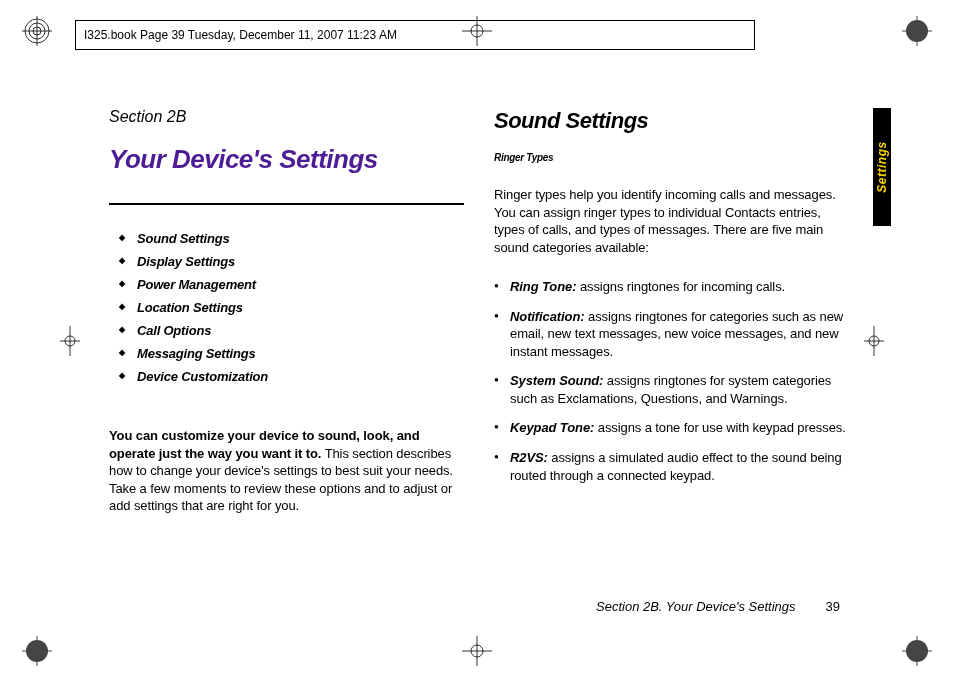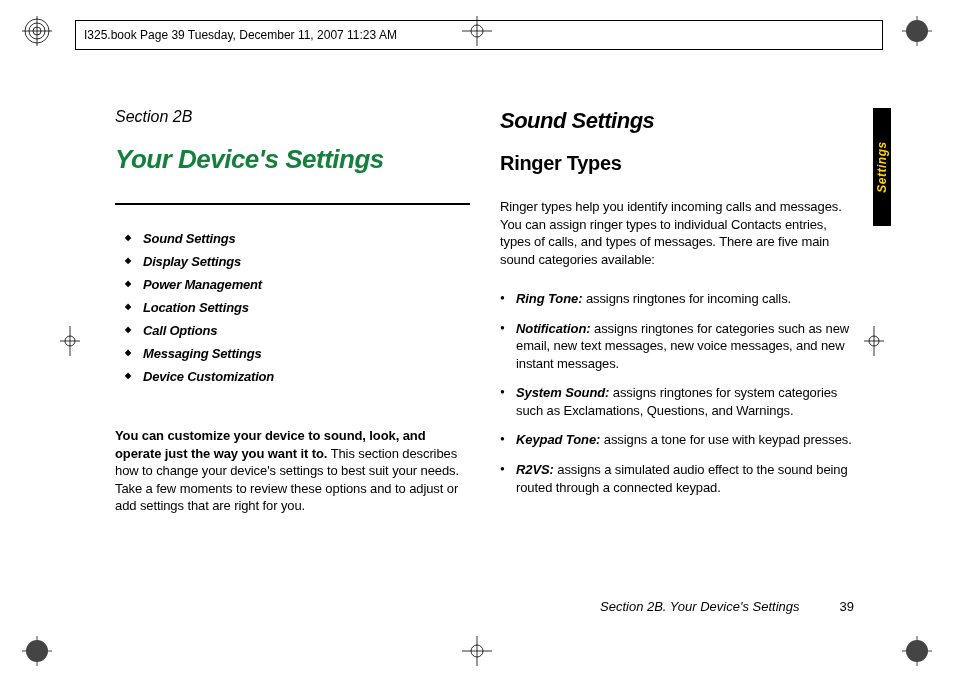--- a/index.html
+++ b/index.html
@@ -9,21 +9,21 @@
     width: 954px;
     height: 682px;
     position: relative;
     background: #fff;
     overflow: hidden;
   }
   .page-frame {
     position: absolute;
     top: 20px;
     left: 75px;
-    width: 808px;
+    width: 680px;
     height: 30px;
     border: 1px solid #000;
     display: flex;
     align-items: center;
     padding-left: 8px;
     font-size: 12px;
     box-sizing: border-box;
   }
   .crop-mark {
     position: absolute;
@@ -32,42 +32,42 @@
   }
   .crop-mark svg { display: block; }
   .circle-target {
     position: absolute;
     width: 30px;
     height: 30px;
   }
   .content {
     position: absolute;
     top: 108px;
-    left: 115px;
+    left: 109px;
     width: 740px;
     height: 490px;
     display: flex;
     gap: 30px;
   }
   .col {
     flex: 1;
     display: flex;
     flex-direction: column;
   }
   .section-label {
     font-style: italic;
     font-size: 16px;
     margin-bottom: 18px;
   }
   .chapter-title {
     font-family: Arial, Helvetica, sans-serif;
     font-weight: bold;
     font-style: italic;
     font-size: 26px;
-    color: #15803d;
+    color: #4c1d95;
     padding-bottom: 8px;
     margin-bottom: 20px;
     letter-spacing: -0.5px;
   }
   @supports (background: linear-gradient(red, blue)) {
     .title-rule {
       background: linear-gradient(to right, #1a2d66 0%, #1a2d66 60%, #5a6fa8 100%);
       height: 2px;
     }
   }
@@ -102,22 +102,23 @@
     font-style: normal;
   }
   .section-heading {
     font-style: italic;
     font-weight: bold;
     font-size: 22px;
     margin-bottom: 18px;
     letter-spacing: -0.5px;
   }
   .sub-heading {
-    font-weight: bold;
-    font-size: 20px;
+    font-style: italic;
+    font-weight: bold;
+    font-size: 10px;
     margin-bottom: 10px;
     letter-spacing: -0.3px;
   }
   .body-text {
     font-size: 13px;
     line-height: 1.35;
     margin-bottom: 10px;
     letter-spacing: -0.1px;
   }
   .lead-bold {
@@ -145,25 +146,25 @@
     font-size: 8px;
     color: #000;
   }
   .bullet-term {
     font-weight: bold;
     font-style: italic;
   }
   .footer {
     position: absolute;
     bottom: 68px;
-    right: 100px;
+    right: 114px;
     font-style: italic;
     font-size: 13px;
     display: flex;
-    gap: 40px;
+    gap: 30px;
     align-items: baseline;
   }
   .footer .pnum {
     font-style: normal;
   }
   .side-tab {
     position: absolute;
     right: 63px;
     top: 108px;
     width: 18px;

